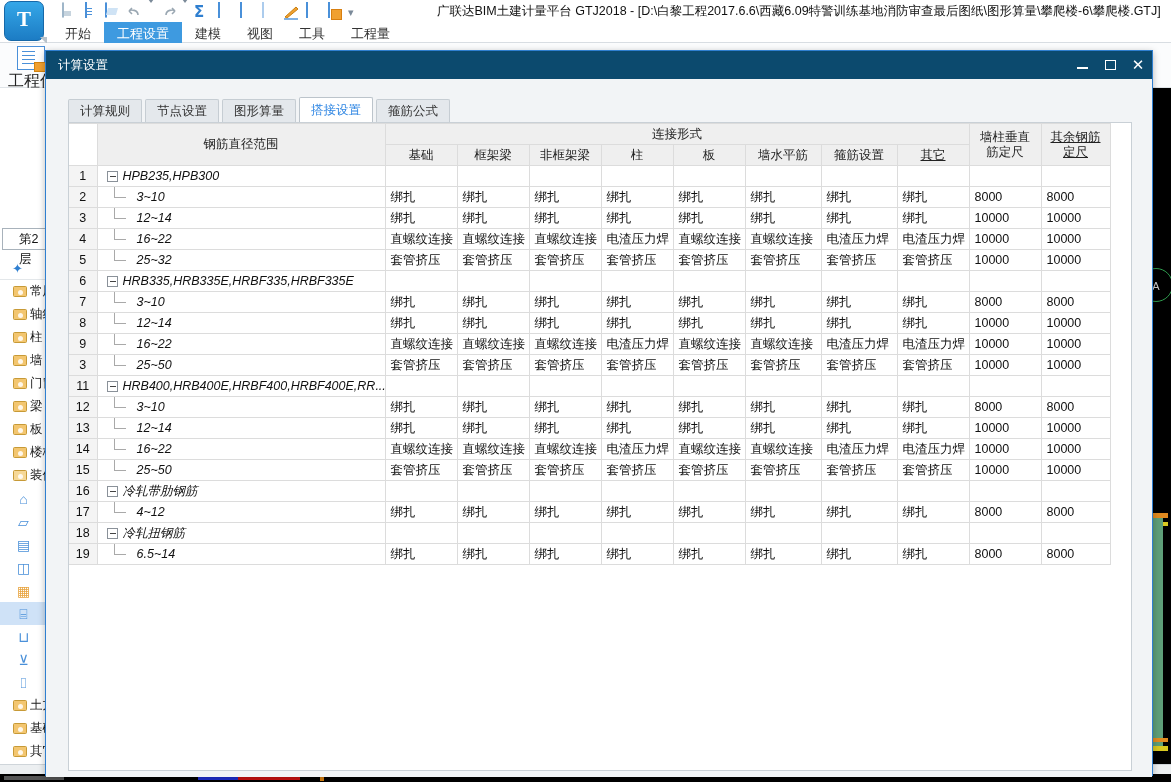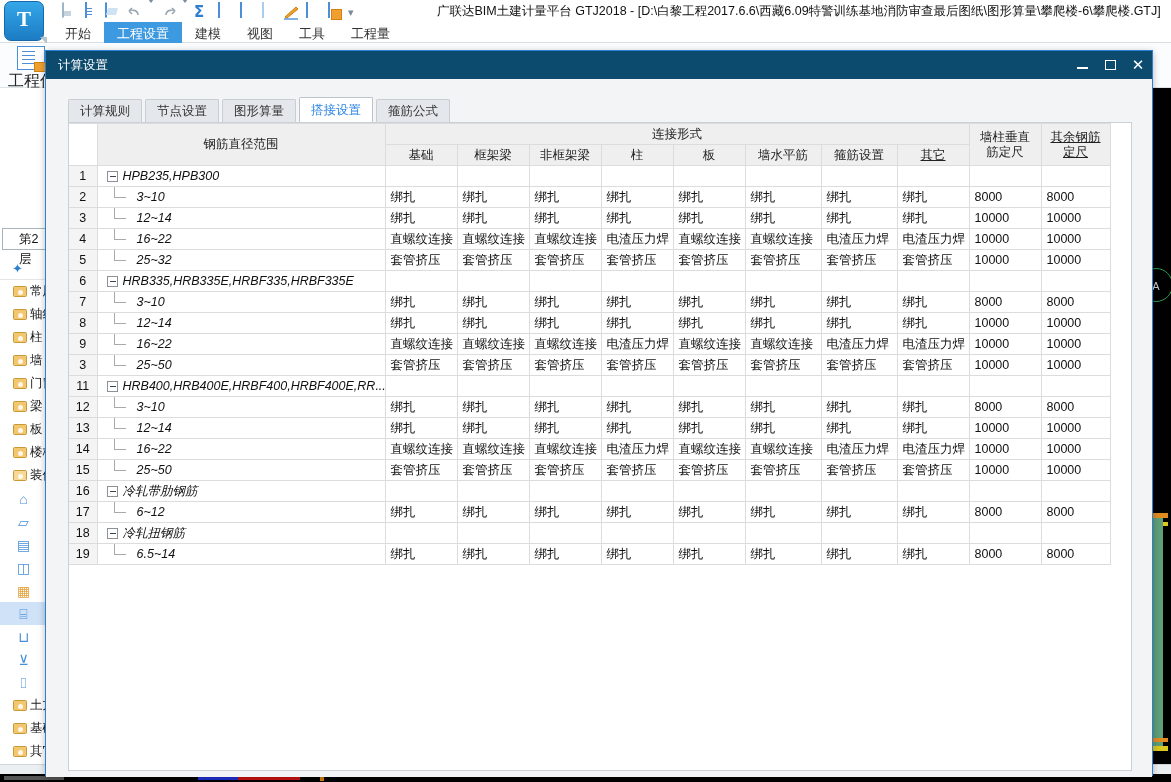--- a/index.html
+++ b/index.html
@@ -715,21 +715,21 @@
                 <td class="val"></td>
                 <td class="val"></td>
                 <td class="num"></td>
                 <td class="num"></td>
               </tr>
               <tr>
                 <td class="rownum">17</td>
                 <td class="name">
                   <div class="tree-wrap">
                     <span class="elbow last"></span>
-                    <span>6~12</span>
+                    <span>4~12</span>
                   </div>
                 </td>
                 <td class="val">绑扎</td>
                 <td class="val">绑扎</td>
                 <td class="val">绑扎</td>
                 <td class="val">绑扎</td>
                 <td class="val">绑扎</td>
                 <td class="val">绑扎</td>
                 <td class="val">绑扎</td>
                 <td class="val">绑扎</td>

